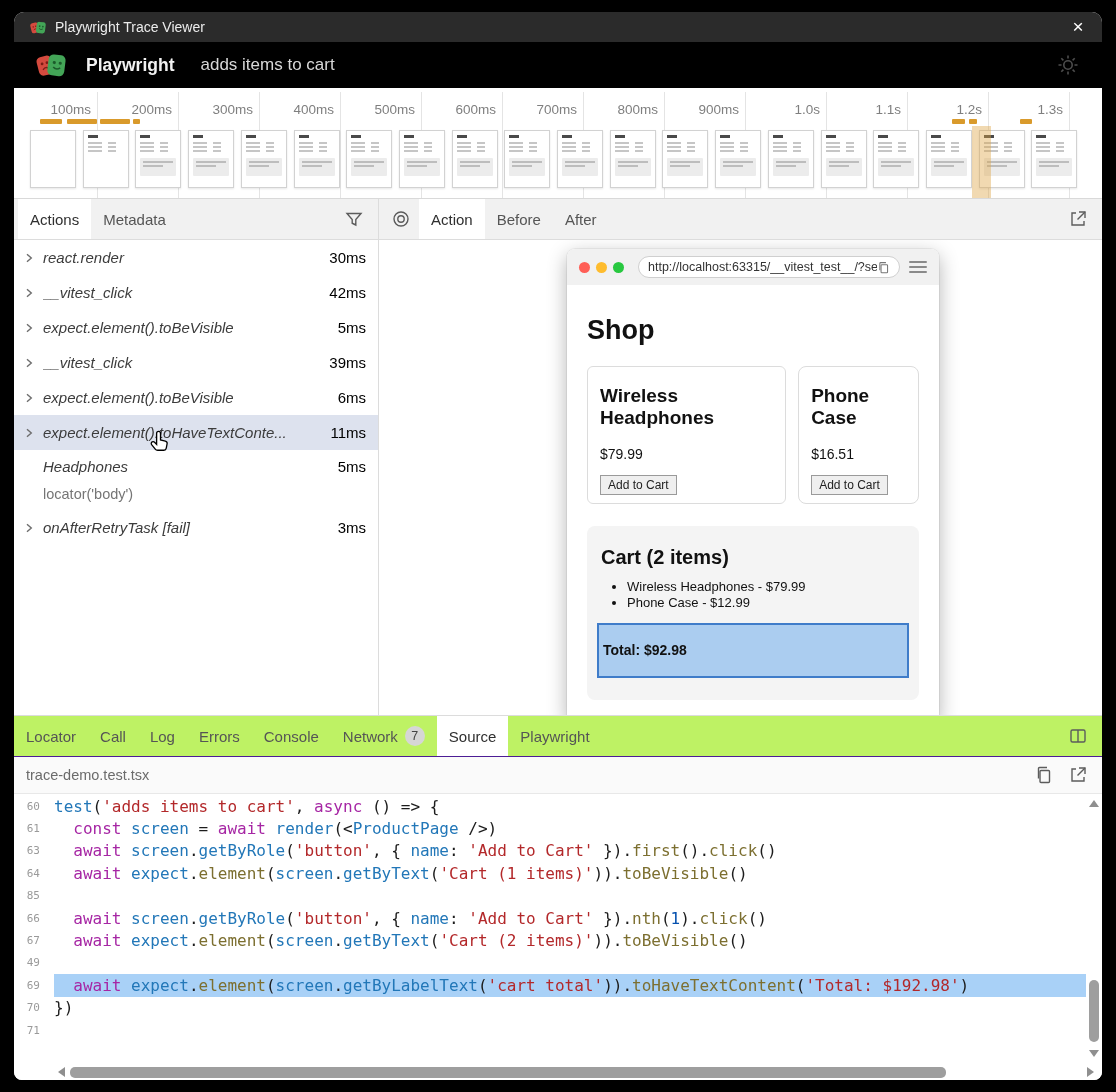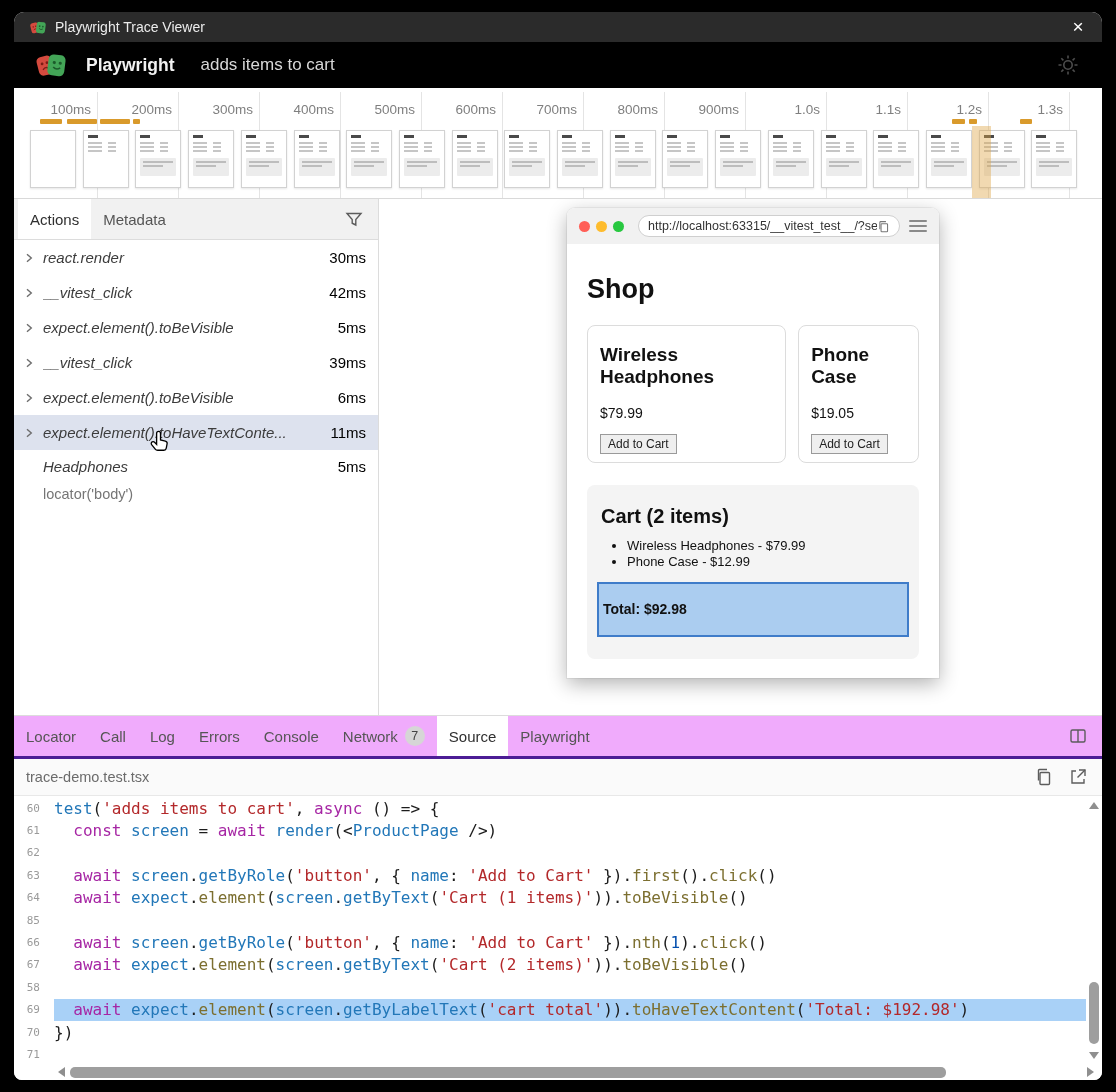--- a/index.html
+++ b/index.html
@@ -68,35 +68,35 @@
   .url-pill{margin-left:8px;width:262px;height:22px;background:#fff;border:1px solid #cfcfcf;border-radius:12px;
             display:flex;align-items:center;padding:0 9px;box-sizing:border-box;}
   .url-text{font-size:12.5px;color:#333;white-space:nowrap;overflow:hidden;flex:1;}
   .hamburger{margin-left:auto;width:18px;color:#7d7d7d;}
   .hamburger div{height:2px;background:#8a8a8a;margin:3px 0;border-radius:1px;}
 
   .page{padding:0 20px;color:#111;}
   .page h1{font-size:27px;margin:30px 0 20px;font-weight:bold;}
   .products{display:flex;gap:12px;}
   .product-card{border:1px solid #dcdcdc;border-radius:8px;padding:12px;box-sizing:border-box;height:138px;}
-  .product-card.card-0{width:203px;}
+  .product-card.card-0{width:203px;border-radius:6px;}
   .product-card.card-1{width:123px;}
   .p-name{font-size:19px;font-weight:bold;line-height:1.18;margin:6px 0 0;}
   .p-price{font-size:14px;margin:16px 0 0;}
   .p-btn{margin-top:13px;font-size:12px;padding:2px 7px;background:#efefef;border:1px solid #9a9a9a;color:#222;
          font-family:"Liberation Sans",sans-serif;}
   .cart-box{margin-top:22px;background:#f4f4f4;border-radius:8px;padding:12px 10px 22px;}
   .cart-title{font-size:20px;font-weight:bold;margin:8px 0 10px;padding-left:4px;}
   .cart-list{margin:0 0 13px 30px;padding:0;font-size:13px;}
   .cart-list li{margin:1px 0;}
   .cart-total{font-weight:bold;font-size:14px;height:19px;line-height:19px;padding:16px 4px;}
 
   
   .bottom{height:366px;display:flex;flex-direction:column;border-top:1px solid #dcdcdc;flex:none;}
-  .tabbar{height:40px;background:#f0abfc;border-bottom:3px solid #4c1d95;display:flex;align-items:stretch;flex:none;}
+  .tabbar{height:40px;background:#bef264;border-bottom:1px solid #4c1d95;display:flex;align-items:stretch;flex:none;}
   .filebar{height:36px;background:#fafafa;border-bottom:1px solid #e8e8e8;display:flex;align-items:center;
            padding:0 14px 0 12px;color:#6b6b6b;font-size:14.5px;flex:none;}
   .filebar .right-icons{margin-left:auto;display:flex;gap:14px;color:#5c5c5c;}
 
   .source{flex:1;display:flex;background:#fff;overflow:hidden;}
   .code-col{flex:1;min-width:0;padding-top:1px;}
   .code-line{display:flex;height:22.4px;align-items:center;font-family:"DejaVu Sans Mono",monospace;font-size:16px;white-space:pre;}
   .ln{flex:0 0 40px;box-sizing:border-box;padding-right:14px;text-align:right;color:#9a9a9a;font-size:11px;}
   .code{flex:1;height:100%;display:flex;align-items:center;min-width:0;}
   .code-line.hl .code{background:#a9d1f7;}
@@ -639,24 +639,57 @@
             </div>
             <span class="a-label">expect.element().toHaveTextConte...</span>
             <span class="a-dur">11ms</span>
           </div>
           <div class="action-row row-screenshot">
             <div class="chev"></div>
             <span class="a-label">Headphones</span>
             <span class="a-dur">5ms</span>
           </div>
           <div class="action-sub">locator('body')</div>
+          <div class="action-row">
+            <div class="chev">
+              <svg width="10" height="10" viewBox="0 0 10 10" fill="none" stroke="#6e6e6e" stroke-width="1.4">
+                <path d="M3 1.2 L7.3 5 L3 8.8"></path>
+              </svg>
+            </div>
+            <span class="a-label">onAfterRetryTask [fail]</span>
+            <span class="a-dur">3ms</span>
+          </div>
         </div>
     </div>
 
     <div class="right-panel">
+      <div class="toolbar">
+        <div class="tab" style="padding:0 8px">
+          <svg class="icon-btn" viewBox="0 0 20 20" fill="none" stroke="currentColor" stroke-width="1.4">
+            <circle cx="10" cy="10" r="7"></circle>
+              <circle cx="10" cy="10" r="3.2"></circle>
+          </svg>
+        </div>
+        <div class="tab selected">
+            <span>Action</span>
+          </div>
+        <div class="tab">
+            <span>Before</span>
+          </div>
+        <div class="tab">
+            <span>After</span>
+          </div>
+        <div class="right-icons">
+          <svg class="icon-btn" viewBox="0 0 20 20" fill="none" stroke="currentColor" stroke-width="1.4">
+            <path d="M8 4 H4 V16 H16 V12"></path>
+              <path d="M11 3 H17 V9"></path>
+              <path d="M17 3 L9.5 10.5"></path>
+          </svg>
+        </div>
+      </div>
 
       <div class="snapshot">
         <div class="browser">
           <div class="chrome">
             <span class="dot" style="background:#ff5f57"></span>
             <span class="dot" style="background:#febc2e"></span>
             <span class="dot" style="background:#28c840"></span>
             <div class="url-pill">
               <span class="url-text">http://localhost:63315/__vitest_test__/?se…</span>
               <svg width="13" height="13" viewBox="0 0 16 16" fill="none" stroke="#777" stroke-width="1.3">
@@ -674,21 +707,21 @@
           <div class="page">
             <h1>Shop</h1>
             <div class="products">
               <div class="product-card card-0">
                 <div class="p-name">Wireless Headphones</div>
                 <div class="p-price">$79.99</div>
                 <button class="p-btn">Add to Cart</button>
               </div>
               <div class="product-card card-1">
                 <div class="p-name">Phone Case</div>
-                <div class="p-price">$19.05</div>
+                <div class="p-price">$16.51</div>
                 <button class="p-btn">Add to Cart</button>
               </div>
             </div>
             <div class="cart-box">
               <div class="cart-title">Cart (2 items)</div>
               <ul class="cart-list" id="cart-items">
                   <li>Wireless Headphones - $79.99</li>
                   <li>Phone Case - $12.99</li>
                 </ul>
               <div class="cart-total" style="background:#abcdf0;border:2px solid #3f7cc9;">Total: $92.98</div>
@@ -746,27 +779,26 @@
             <path d="M11 3 H17 V9"></path>
             <path d="M17 3 L9.5 10.5"></path>
         </svg>
       </div>
     </div>
 
     <div class="source">
       <div class="code-col" id="code-lines">
           <div class="code-line"><span class="ln">60</span><span class="code"><span class="tk-id">test</span><span class="tk-pl">(</span><span class="tk-str">'adds items to cart'</span><span class="tk-pl">, </span><span class="tk-kw">async</span><span class="tk-pl"> () =&gt; {</span></span></div>
           <div class="code-line"><span class="ln">61</span><span class="code"><span class="tk-pl">  </span><span class="tk-kw">const</span><span class="tk-pl"> </span><span class="tk-id">screen</span><span class="tk-pl"> = </span><span class="tk-kw">await</span><span class="tk-pl"> </span><span class="tk-id">render</span><span class="tk-pl">(&lt;</span><span class="tk-id">ProductPage</span><span class="tk-pl"> /&gt;)</span></span></div>
-          <div class="code-line"><span class="ln">62</span><span class="code">&nbsp;</span></div>
           <div class="code-line"><span class="ln">63</span><span class="code"><span class="tk-pl">  </span><span class="tk-kw">await</span><span class="tk-pl"> </span><span class="tk-id">screen</span><span class="tk-pl">.</span><span class="tk-id">getByRole</span><span class="tk-pl">(</span><span class="tk-str">'button'</span><span class="tk-pl">, { </span><span class="tk-id">name</span><span class="tk-pl">: </span><span class="tk-str">'Add to Cart'</span><span class="tk-pl"> }).</span><span class="tk-mt">first</span><span class="tk-pl">().</span><span class="tk-mt">click</span><span class="tk-pl">()</span></span></div>
           <div class="code-line"><span class="ln">64</span><span class="code"><span class="tk-pl">  </span><span class="tk-kw">await</span><span class="tk-pl"> </span><span class="tk-id">expect</span><span class="tk-pl">.</span><span class="tk-mt">element</span><span class="tk-pl">(</span><span class="tk-id">screen</span><span class="tk-pl">.</span><span class="tk-id">getByText</span><span class="tk-pl">(</span><span class="tk-str">'Cart (1 items)'</span><span class="tk-pl">)).</span><span class="tk-mt">toBeVisible</span><span class="tk-pl">()</span></span></div>
           <div class="code-line"><span class="ln">85</span><span class="code">&nbsp;</span></div>
           <div class="code-line"><span class="ln">66</span><span class="code"><span class="tk-pl">  </span><span class="tk-kw">await</span><span class="tk-pl"> </span><span class="tk-id">screen</span><span class="tk-pl">.</span><span class="tk-id">getByRole</span><span class="tk-pl">(</span><span class="tk-str">'button'</span><span class="tk-pl">, { </span><span class="tk-id">name</span><span class="tk-pl">: </span><span class="tk-str">'Add to Cart'</span><span class="tk-pl"> }).</span><span class="tk-mt">nth</span><span class="tk-pl">(</span><span class="tk-num">1</span><span class="tk-pl">).</span><span class="tk-mt">click</span><span class="tk-pl">()</span></span></div>
           <div class="code-line"><span class="ln">67</span><span class="code"><span class="tk-pl">  </span><span class="tk-kw">await</span><span class="tk-pl"> </span><span class="tk-id">expect</span><span class="tk-pl">.</span><span class="tk-mt">element</span><span class="tk-pl">(</span><span class="tk-id">screen</span><span class="tk-pl">.</span><span class="tk-id">getByText</span><span class="tk-pl">(</span><span class="tk-str">'Cart (2 items)'</span><span class="tk-pl">)).</span><span class="tk-mt">toBeVisible</span><span class="tk-pl">()</span></span></div>
-          <div class="code-line"><span class="ln">58</span><span class="code">&nbsp;</span></div>
+          <div class="code-line"><span class="ln">49</span><span class="code">&nbsp;</span></div>
           <div class="code-line hl"><span class="ln">69</span><span class="code"><span class="tk-pl">  </span><span class="tk-kw">await</span><span class="tk-pl"> </span><span class="tk-id">expect</span><span class="tk-pl">.</span><span class="tk-mt">element</span><span class="tk-pl">(</span><span class="tk-id">screen</span><span class="tk-pl">.</span><span class="tk-id">getByLabelText</span><span class="tk-pl">(</span><span class="tk-str">'cart total'</span><span class="tk-pl">)).</span><span class="tk-mt">toHaveTextContent</span><span class="tk-pl">(</span><span class="tk-str">'Total: $192.98'</span><span class="tk-pl">)</span></span></div>
           <div class="code-line"><span class="ln">70</span><span class="code"><span class="tk-pl">})</span></span></div>
           <div class="code-line"><span class="ln">71</span><span class="code">&nbsp;</span></div>
         </div>
       <div class="vscroll">
         <div class="tri tri-up"></div>
         <div class="vthumb"></div>
         <div class="tri tri-down"></div>
       </div>
     </div>

